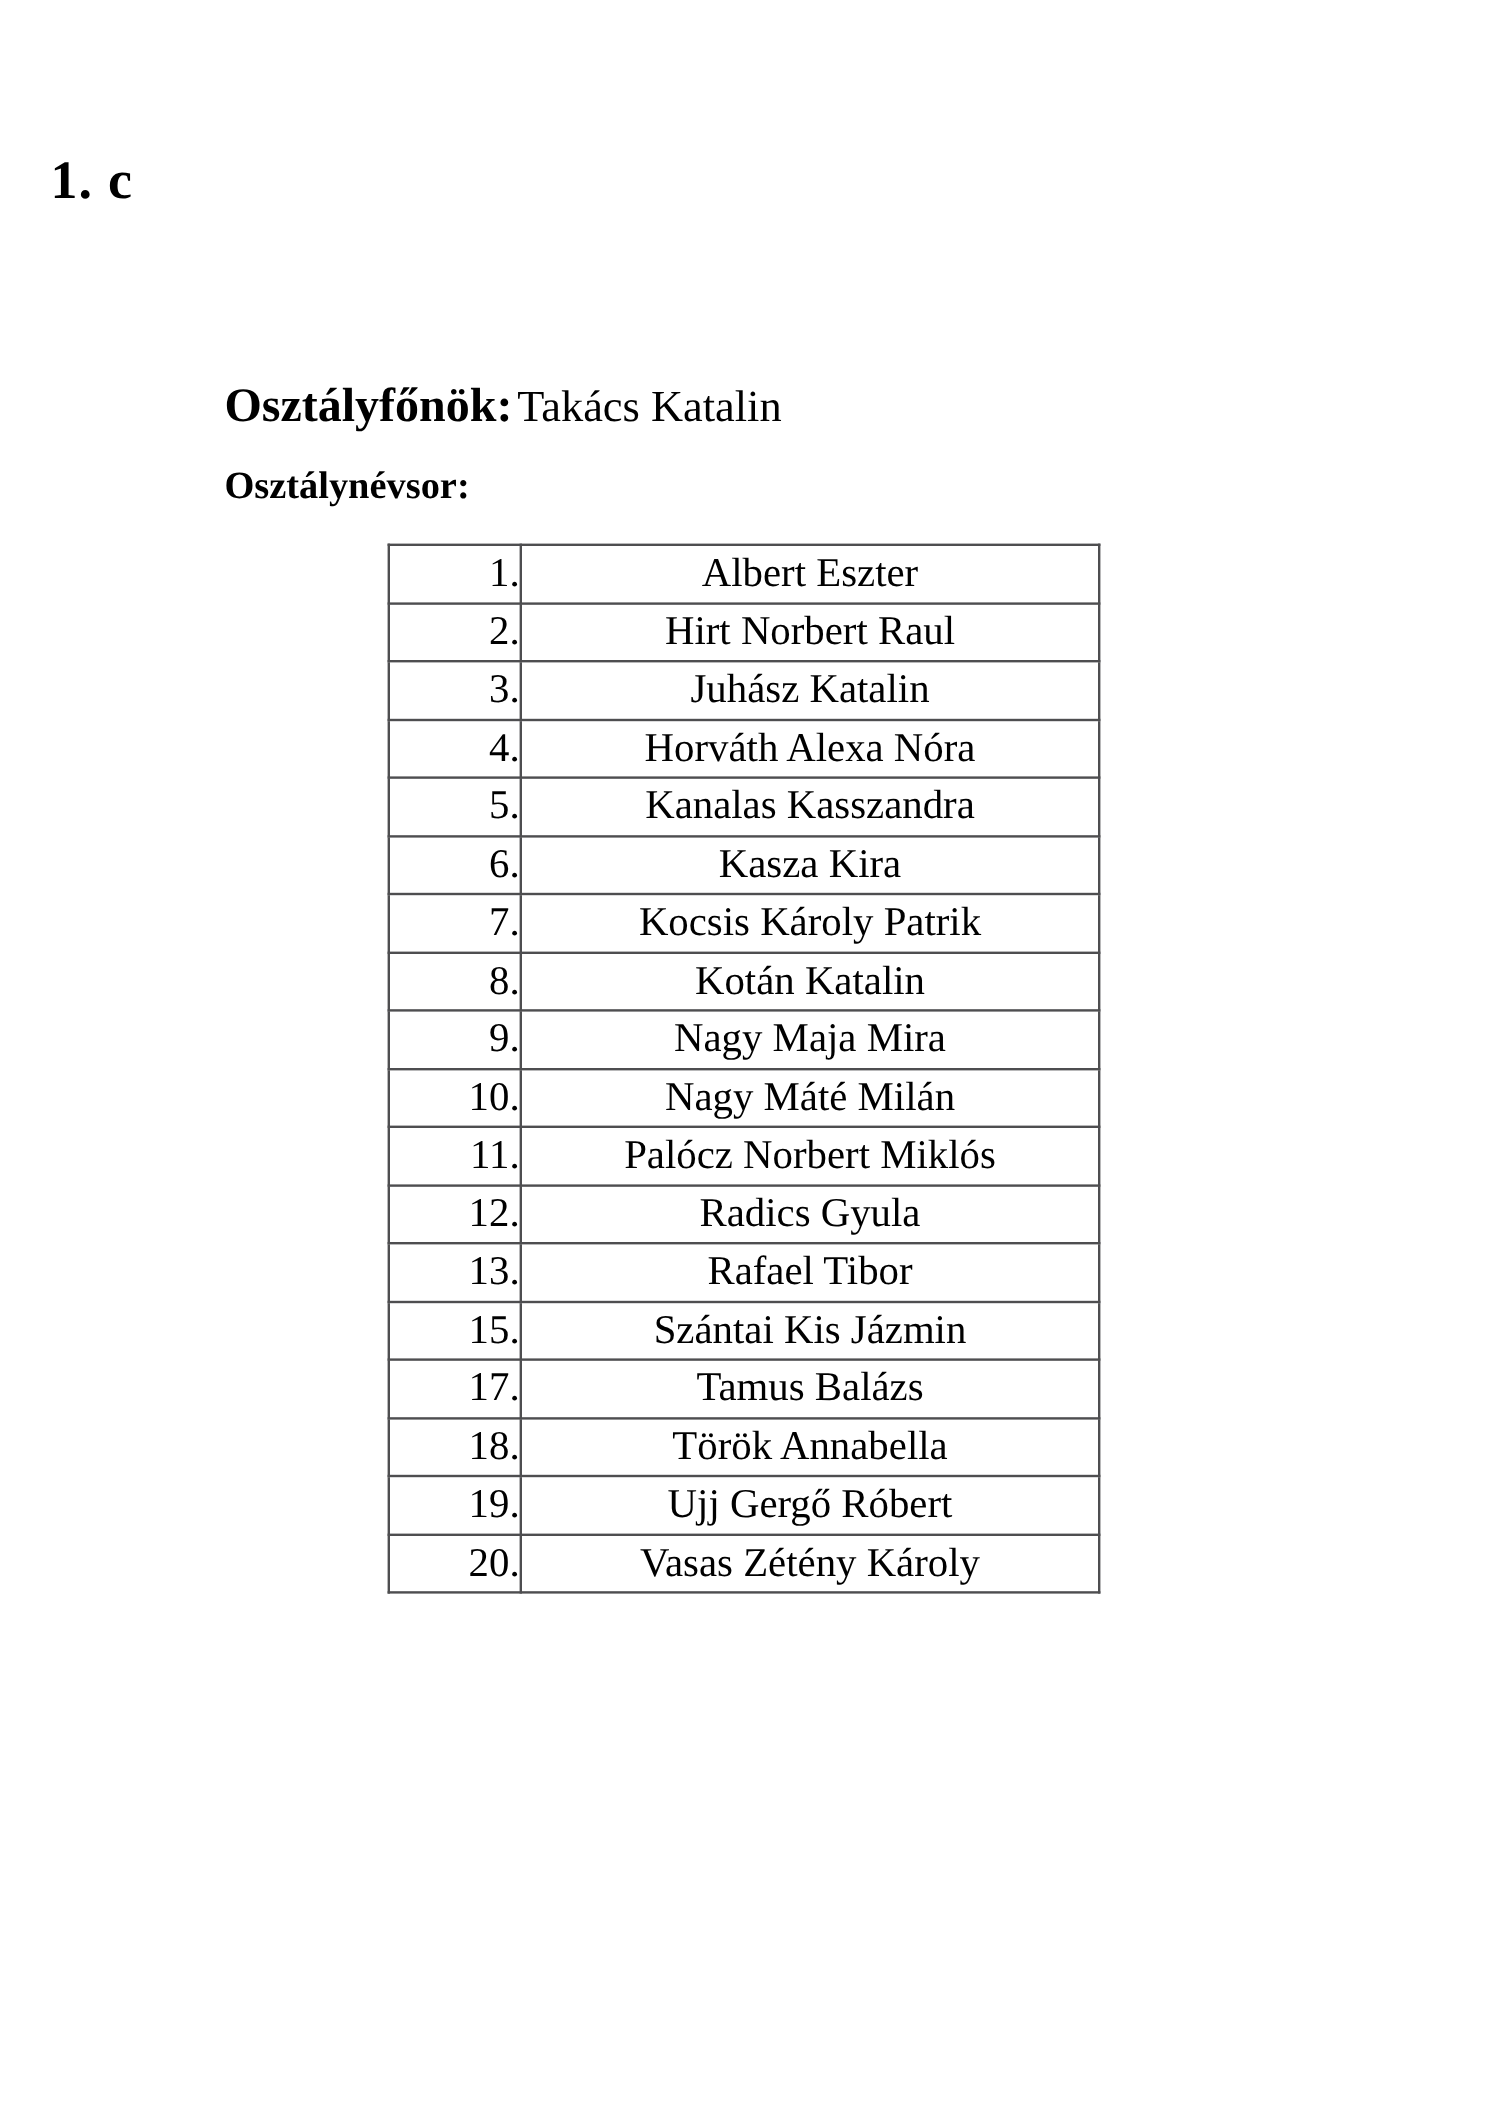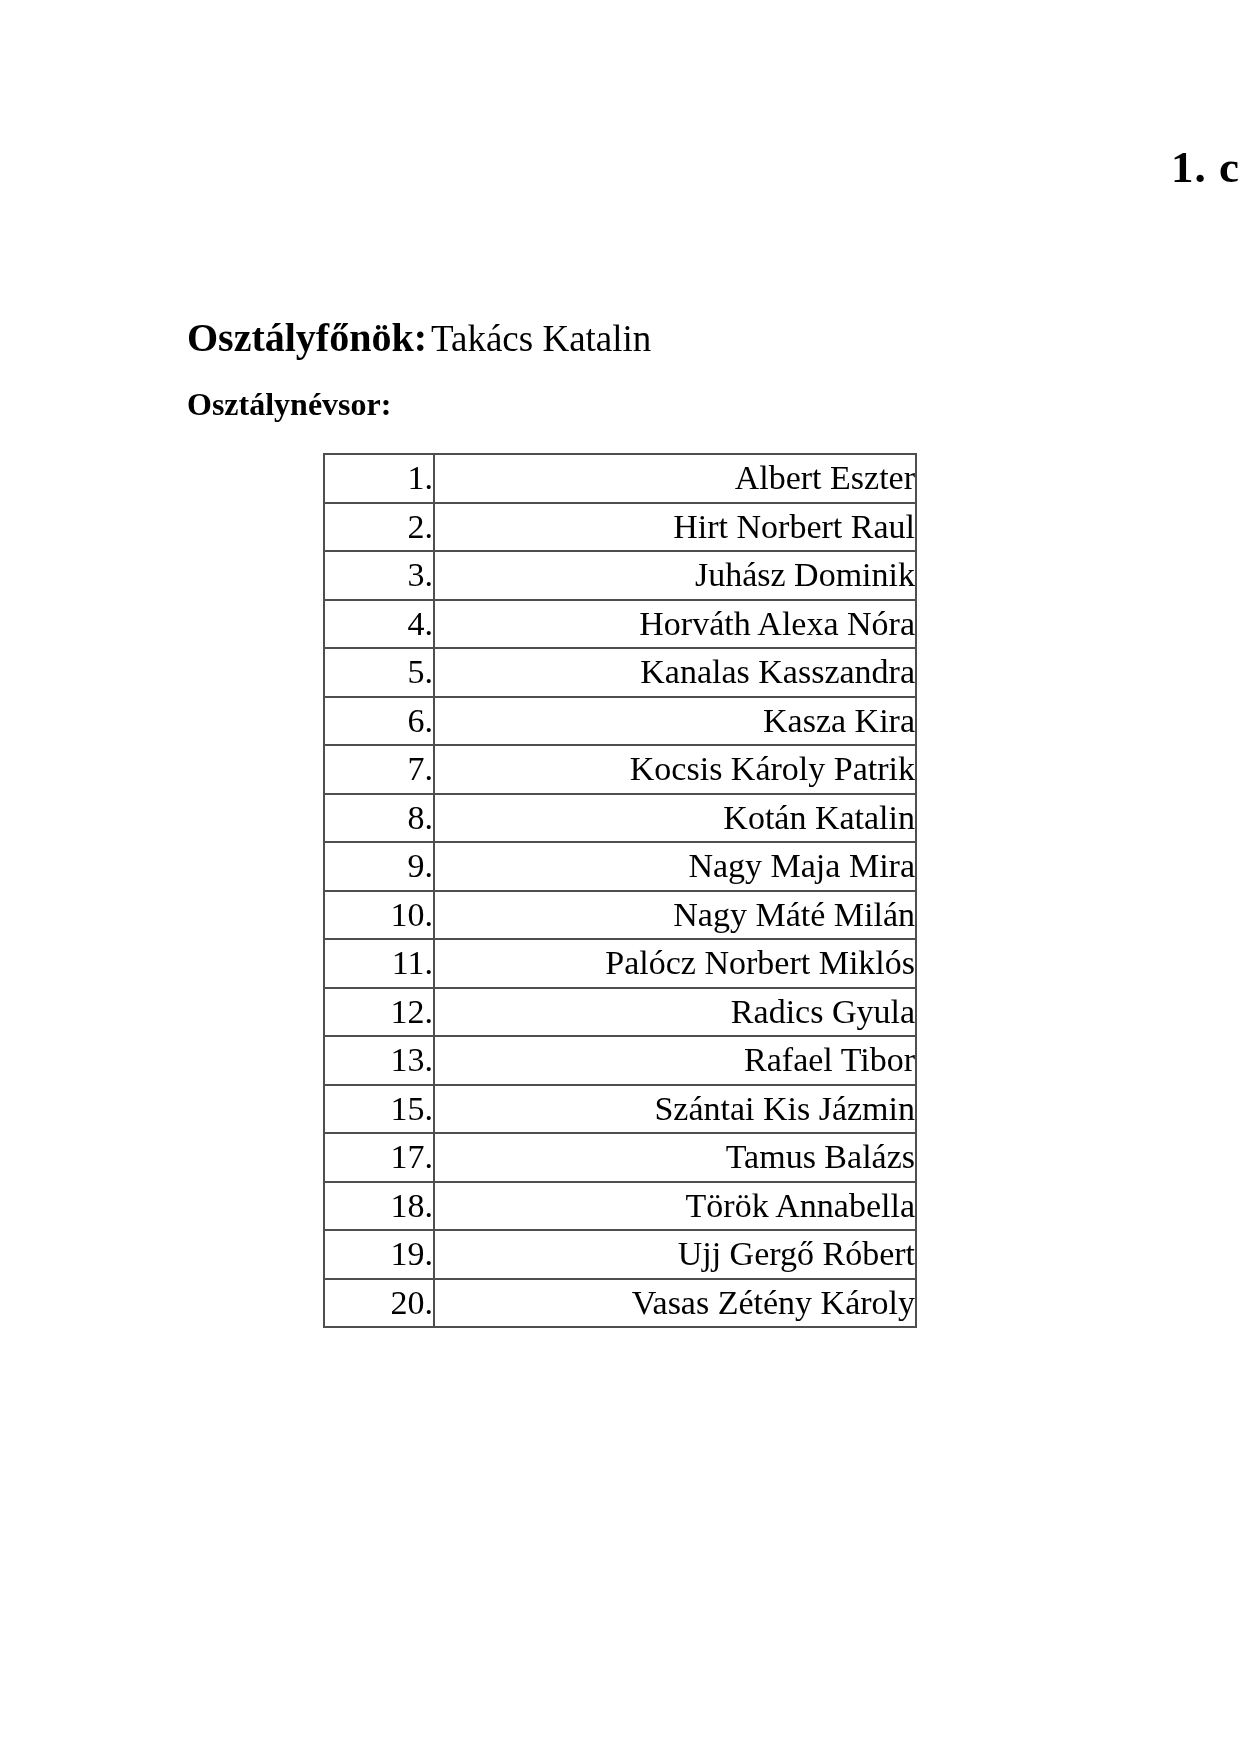--- a/index.html
+++ b/index.html
@@ -15,24 +15,24 @@
     color: #000000;
     overflow: hidden;
   }
   .page {
     position: absolute;
     inset: 0;
     background: #ffffff;
   }
   .doc-title {
     position: absolute;
-    top: 141px;
+    top: 124px;
     left: 42px;
     width: 1198px;
-    text-align: right;
+    text-align: left;
     font-size: 45px;
     font-weight: bold;
     letter-spacing: 1px;
   }
   .teacher-line {
     position: absolute;
     top: 314px;
     left: 187px;
     white-space: nowrap;
   }
@@ -69,21 +69,21 @@
     vertical-align: middle;
     overflow: hidden;
     white-space: nowrap;
   }
   td.cell-num {
     width: 108px;
     text-align: right;
     padding-right: 11px;
   }
   td.cell-name {
-    text-align: right;
+    text-align: center;
     padding-left: 42px;
   }
 </style>
 </head>
 <body>
 
 <div class="page">
 
   <div class="doc-title">1. c</div>
 
@@ -101,21 +101,21 @@
     <td class="cell-name">Albert Eszter</td>
   </tr>
 
   <tr>
     <td class="cell-num">2.</td>
     <td class="cell-name">Hirt Norbert Raul</td>
   </tr>
 
   <tr>
     <td class="cell-num">3.</td>
-    <td class="cell-name">Juhász Dominik</td>
+    <td class="cell-name">Juhász Katalin</td>
   </tr>
 
   <tr>
     <td class="cell-num">4.</td>
     <td class="cell-name">Horváth Alexa Nóra</td>
   </tr>
 
   <tr>
     <td class="cell-num">5.</td>
     <td class="cell-name">Kanalas Kasszandra</td>

